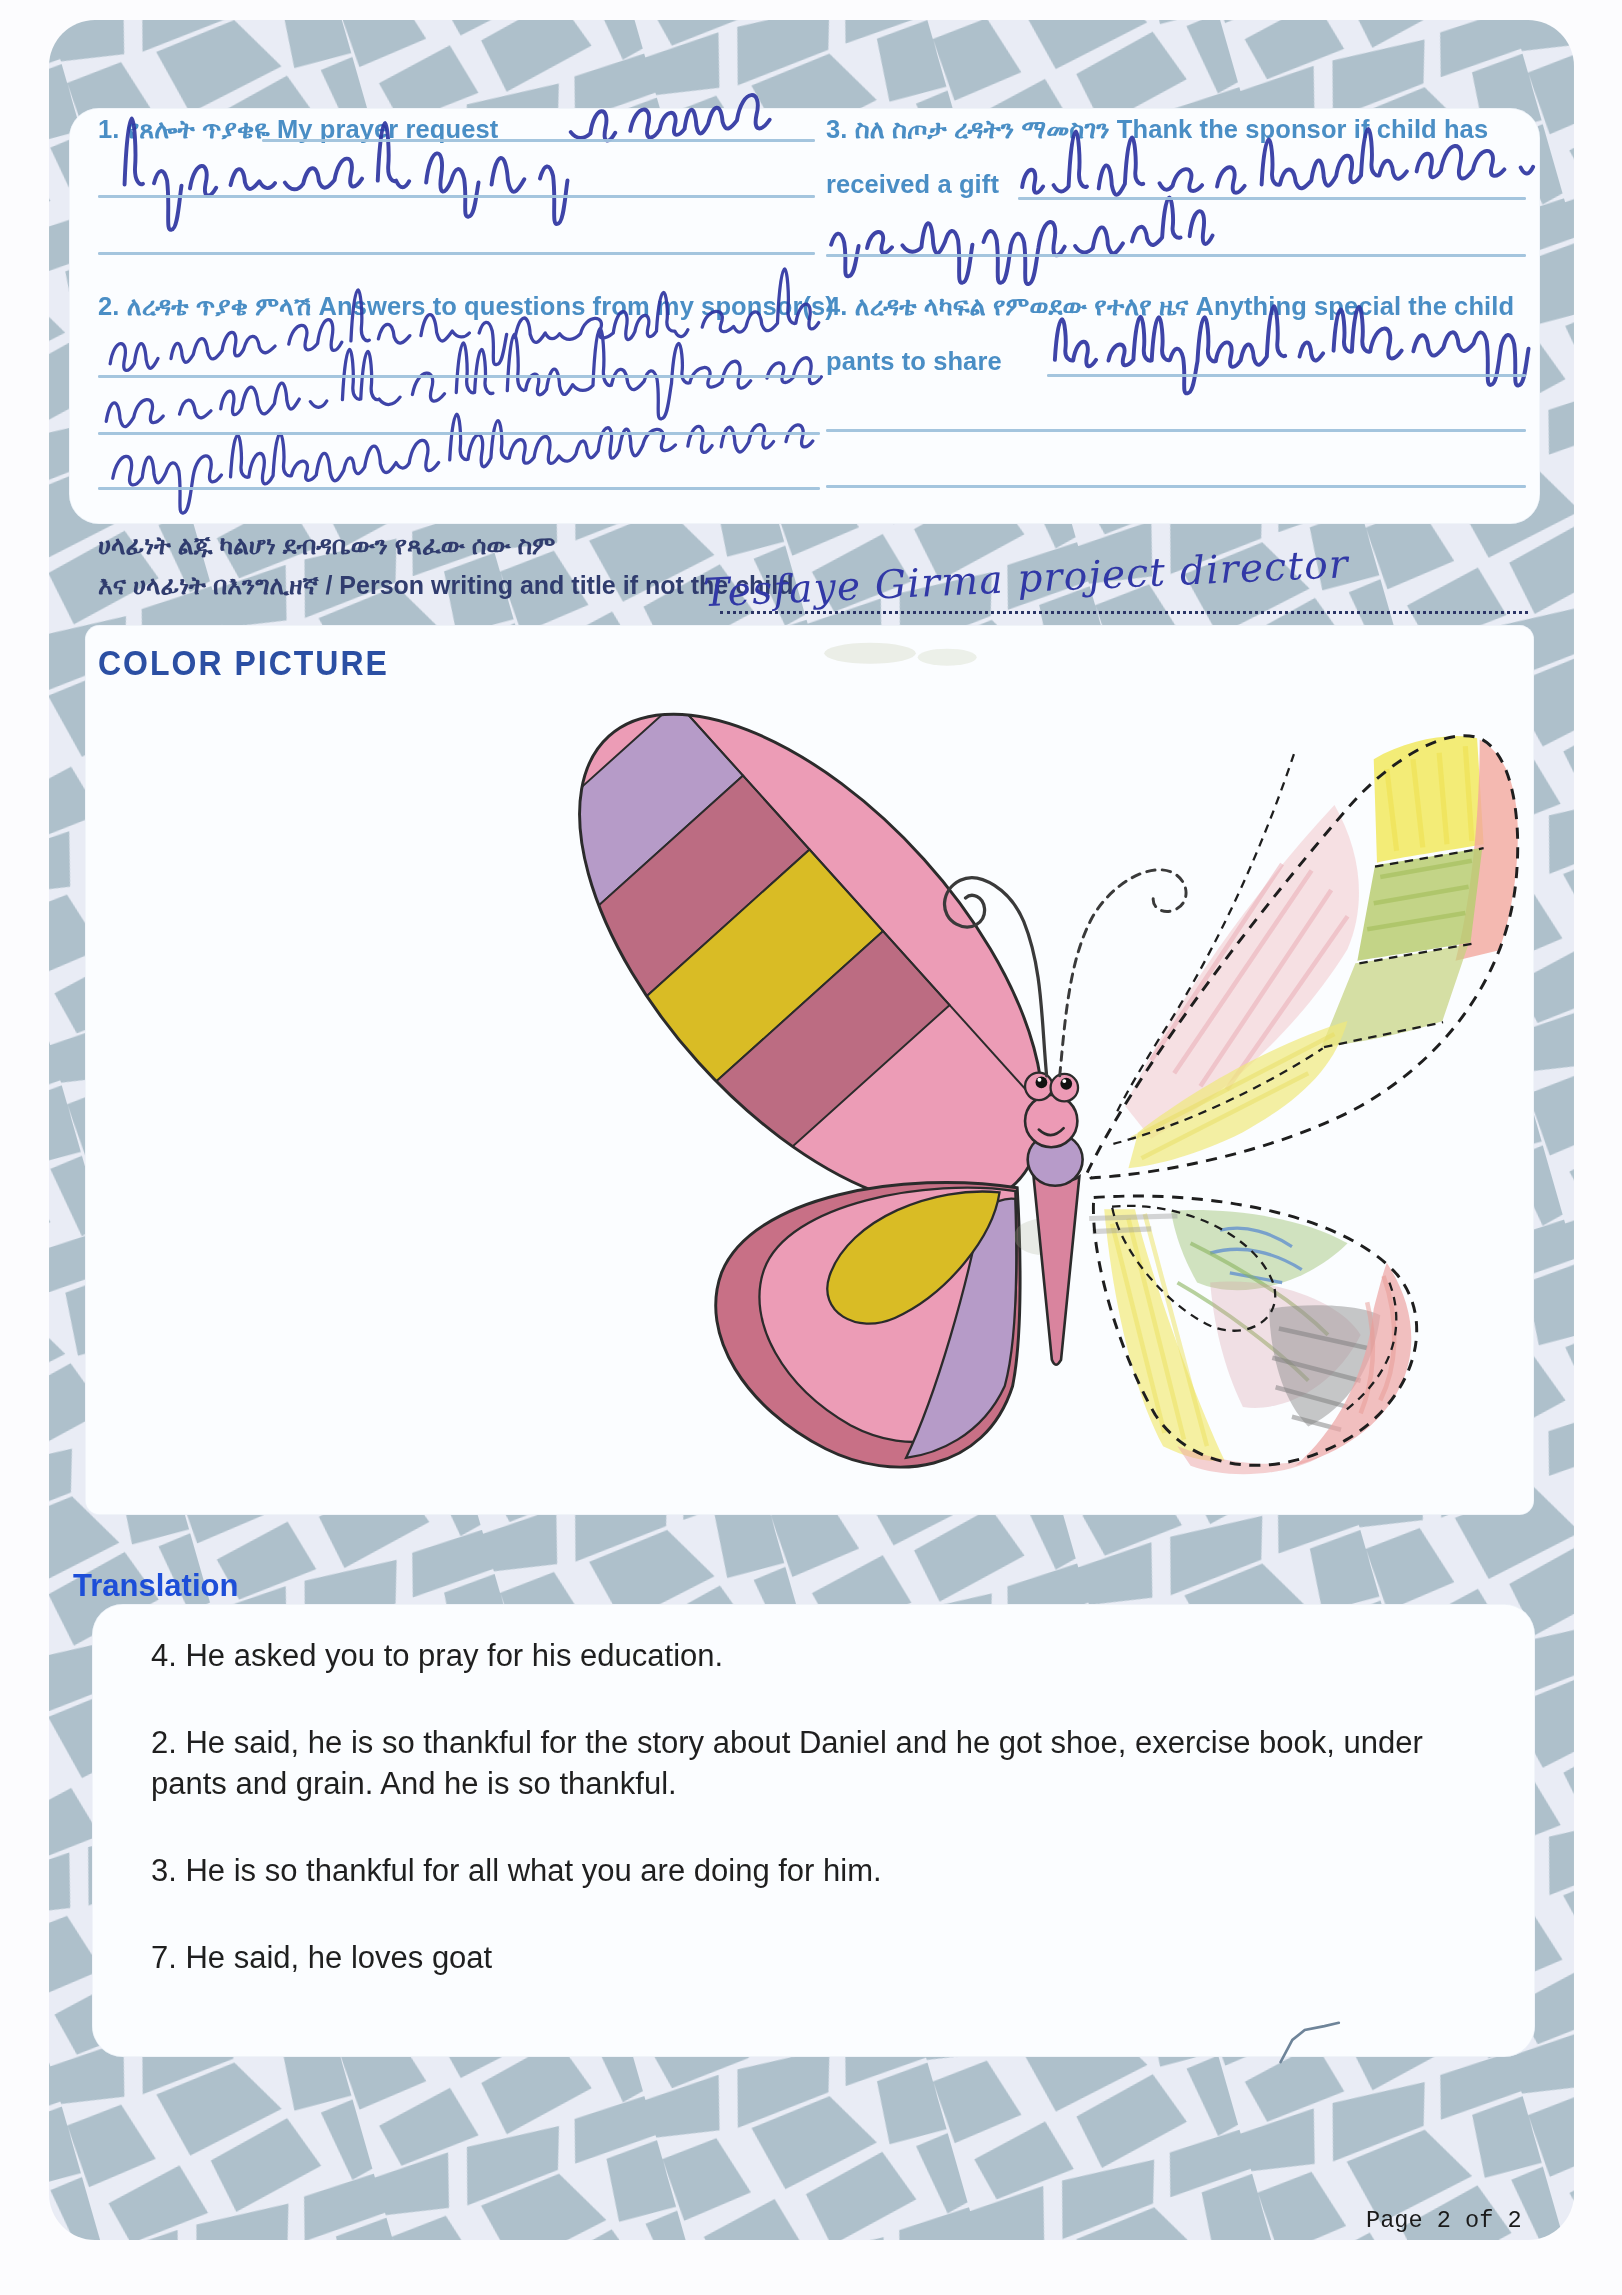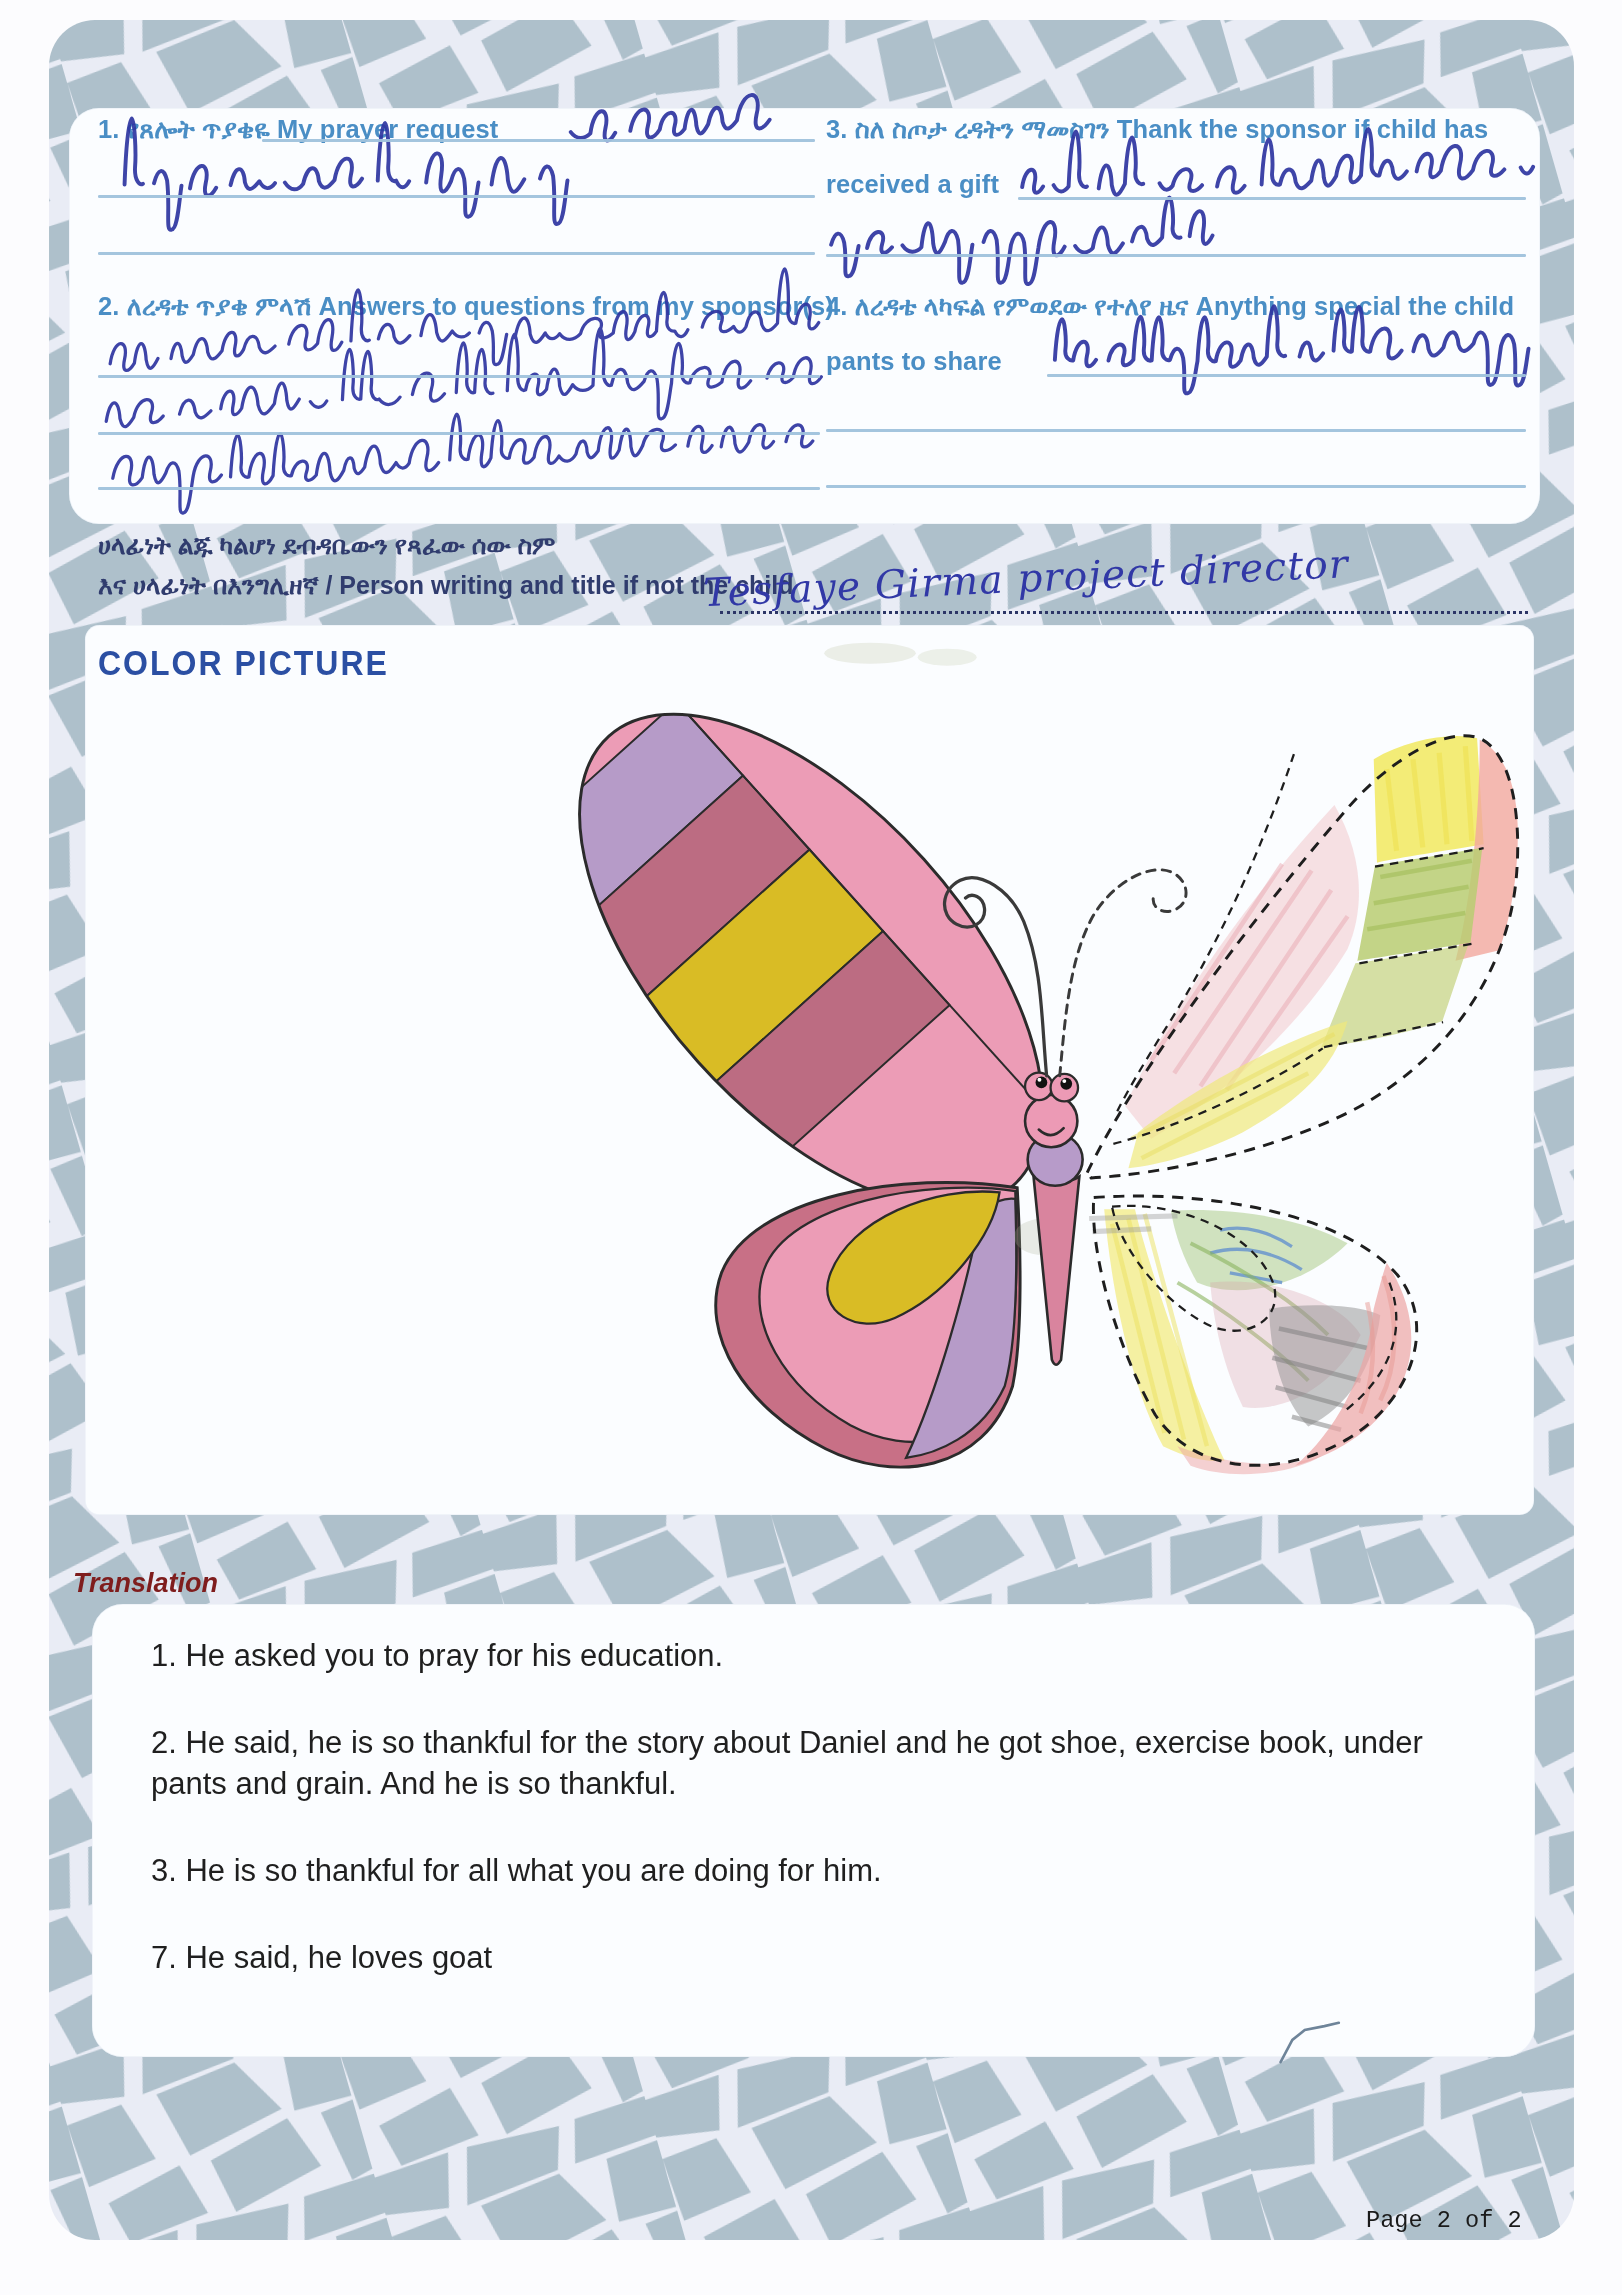--- a/index.html
+++ b/index.html
@@ -12,21 +12,21 @@
   .translation-card{left:92px;top:1604px;width:1443px;height:453px;border-radius:31px;}
   .lbl{position:absolute;color:#4a8ec5;font-size:25.5px;font-weight:700;letter-spacing:0.1px;white-space:nowrap;}
   .rule{position:absolute;height:2.6px;background:#9fc2dc;border-radius:1.3px;opacity:.95;}
   .writer{position:absolute;color:#303c6e;font-size:25px;font-weight:700;white-space:nowrap;}
   .dotline{position:absolute;left:720px;top:589px;width:808px;height:22px;border-bottom:3.9px dotted #2c3566;}
   .signature{position:absolute;left:703px;top:551px;width:851px;color:#3138a6;
              font-family:"DejaVu Serif",serif;font-style:italic;font-size:39px;letter-spacing:1.3px;
              transform:rotate(-2.6deg);white-space:nowrap;}
   .color-picture-heading{position:absolute;left:98px;top:645px;color:#2b4fa3;font-size:32px;font-weight:800;
              letter-spacing:2px;transform:scaleY(1.08);}
-  .translation-heading{position:absolute;left:73px;top:1568px;color:#7f1d1d;font-size:27px;font-weight:800;font-style:italic;}
+  .translation-heading{position:absolute;left:73px;top:1568px;color:#1d4ed8;font-size:31px;font-weight:800;}
   .translation-body{position:absolute;left:151px;top:1636px;width:1328px;color:#1f1f1f;font-size:31px;line-height:1.32;}
   .translation-body p{margin:0 0 46px 0;}
   .page-number{position:absolute;left:1366px;top:2207px;color:#1a1a1a;font-size:23.6px;font-family:Liberation Mono, monospace;}
   svg.overlay{position:absolute;left:0;top:0;pointer-events:none;}
 </style>
 </head>
 <body>
 
 <div class="page">
 
@@ -199,21 +199,21 @@
         <circle cx="1589" cy="1650" r="3" fill="#fff"></circle>
         <circle cx="1627" cy="1652" r="3" fill="#fff"></circle>
       </g>
       <path d="M1600,1644 C1592,1560 1594,1480 1565,1408 C1545,1360 1498,1330 1468,1345 C1438,1360 1436,1398 1462,1412 C1484,1424 1507,1410 1505,1388 C1503,1370 1486,1363 1476,1372" fill="none" stroke="#3a3a3a" stroke-width="5" stroke-linecap="round"></path>
       <path d="M1620,1644 C1628,1560 1634,1470 1668,1405 C1696,1352 1758,1315 1794,1334 C1822,1350 1818,1386 1790,1392 C1768,1396 1757,1378 1766,1364" fill="none" stroke="#3a3a3a" stroke-width="4.5" stroke-linecap="round" stroke-dasharray="13 11"></path>
     </g>
   </svg>
 
   <div class="translation-heading">Translation</div>
   <div class="translation-body">
-    <p>1. He asked you to pray for his education.</p>
+    <p>4. He asked you to pray for his education.</p>
     <p>2. He said, he is so thankful for the story about Daniel and he got shoe, exercise book, under pants and grain. And he is so thankful.</p>
     <p>3. He is so thankful for all what you are doing for him.</p>
     <p>7. He said, he loves goat</p>
   </div>
 
   <div class="page-number">Page 2 of 2</div>
 
   <svg id="ink" class="overlay" width="1623" height="2295" viewBox="0 0 2480 3508">
       <g fill="none" stroke="#2e35a1" stroke-linecap="round" stroke-linejoin="round" opacity="0.92">
         <path d="M872 202 c9 12 21 11 30 2 c6 -45 31 -43 23 -8 c-5 25 6 23 15 7 m23 -3 c8 -43 36 -41 27 -8 c-6 24 8 22 18 6 c6 -34 30 -32 23 -6 c-5 19 6 17 15 5 c5 -38 16 -38 18 -5 c4 21 11 11 18 -2 c7 -33 20 -33 22 -4 c5 18 13 10 22 -2 c8 -51 40 -49 30 -9 c-6 28 8 26 20 8 m19 -2" stroke-width="6"></path>

